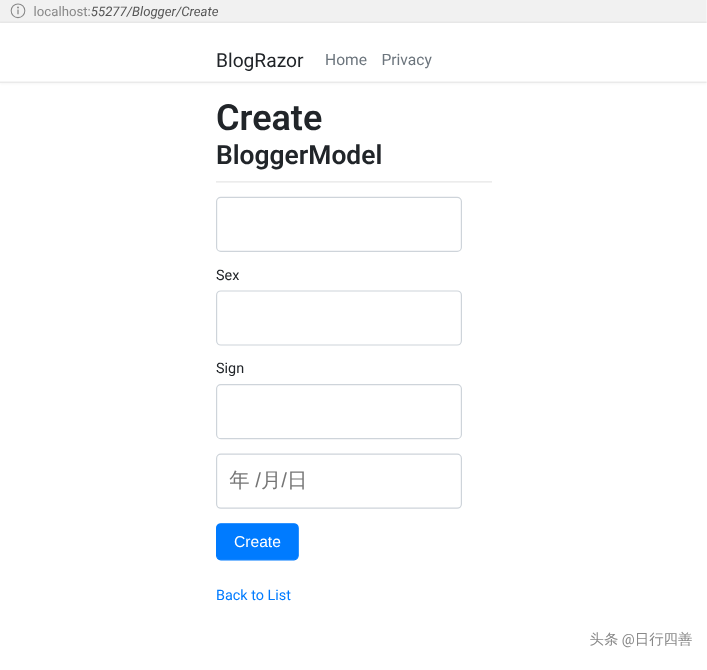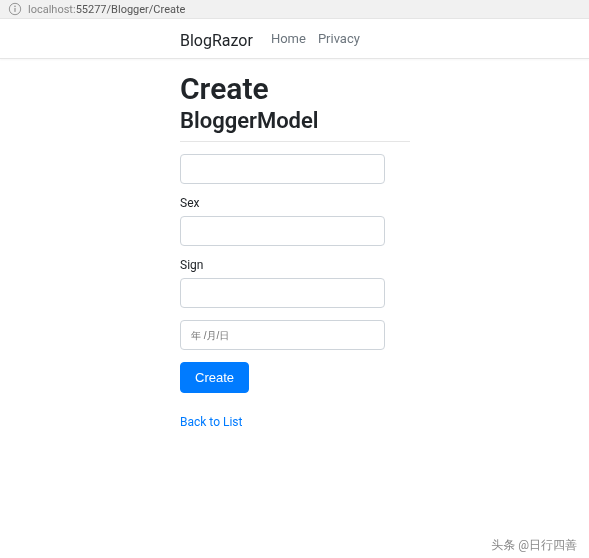--- a/index.html
+++ b/index.html
@@ -1,33 +1,33 @@
 <!DOCTYPE html>
 <html><head>
   <meta charset="utf-8">
   <style>
     * { box-sizing: border-box; margin: 0; padding: 0; }
     body { font-family: -apple-system, BlinkMacSystemFont, "Segoe UI", Roboto, "Helvetica Neue", Arial, sans-serif; background: #fff; width: 589px; }
     .addr-bar { background: #f1f1f1; border-bottom: 1px solid #e5e5e5; display: flex; align-items: center; padding: 2px 8px; font-size: 11px; color: #666; }
     .info-icon { width: 14px; height: 14px; margin-right: 6px; }
     .addr-text { color: #888; }
-    .addr-path { color: #555; }
-    .navbar { display: flex; padding: 12px 0 8px 180px; border-bottom: 1px solid #e5e5e5; box-shadow: 0 1px 2px rgba(0,0,0,0.04); }
+    .addr-path { color: #555; font-style: italic; }
+    .navbar { display: flex; align-items: center; padding: 22px 0 8px 180px; border-bottom: 1px solid #e5e5e5; box-shadow: 0 1px 2px rgba(0,0,0,0.04); }
     .brand { font-size: 16px; color: #212529; margin-right: 18px; }
     .nav-link { font-size: 13px; color: #6c757d; margin-right: 12px; text-decoration: none; }
     .container { padding: 12px 0 0 180px; max-width: 410px; }
     h1 { font-size: 30px; font-weight: 600; margin-bottom: 2px; color: #212529; }
     h4 { font-size: 22px; font-weight: 600; margin-bottom: 8px; color: #212529; }
     hr { border: 0; border-top: 1px solid rgba(0,0,0,0.1); margin-bottom: 12px; }
     .form-group { margin-bottom: 12px; }
     label { display: block; font-size: 12px; color: #212529; margin-bottom: 6px; }
-    .form-control { display: block; width: 205px; height: 30px; padding: 4px 10px; font-size: 10px; color: #495057; background: #fff; border: 1px solid #ced4da; border-radius: 4px; }
+    .form-control { display: block; width: 205px; height: 46px; padding: 4px 10px; font-size: 17px; color: #495057; background: #fff; border: 1px solid #ced4da; border-radius: 4px; }
     .btn { display: inline-block; padding: 7px 14px; font-size: 13px; color: #fff; background: #007bff; border: 1px solid #007bff; border-radius: 4px; cursor: pointer; }
     .back-link { display: inline-block; margin-top: 10px; font-size: 12px; color: #007bff; text-decoration: none; }
-    .watermark { position: fixed; bottom: 4px; right: 12px; font-size: 12px; color: #888; }
+    .watermark { position: fixed; bottom: 16px; right: 12px; font-size: 12px; color: #888; }
   </style>
 </head>
 <body>
 
 <div class="addr-bar">
   <svg class="info-icon" viewBox="0 0 16 16">
       <circle cx="8" cy="8" r="6.5" fill="none" stroke="#888" stroke-width="1"></circle>
       <rect x="7.4" y="6.8" width="1.2" height="4.5" fill="#888"></rect>
       <circle cx="8" cy="4.8" r="0.9" fill="#888"></circle>
     </svg>

